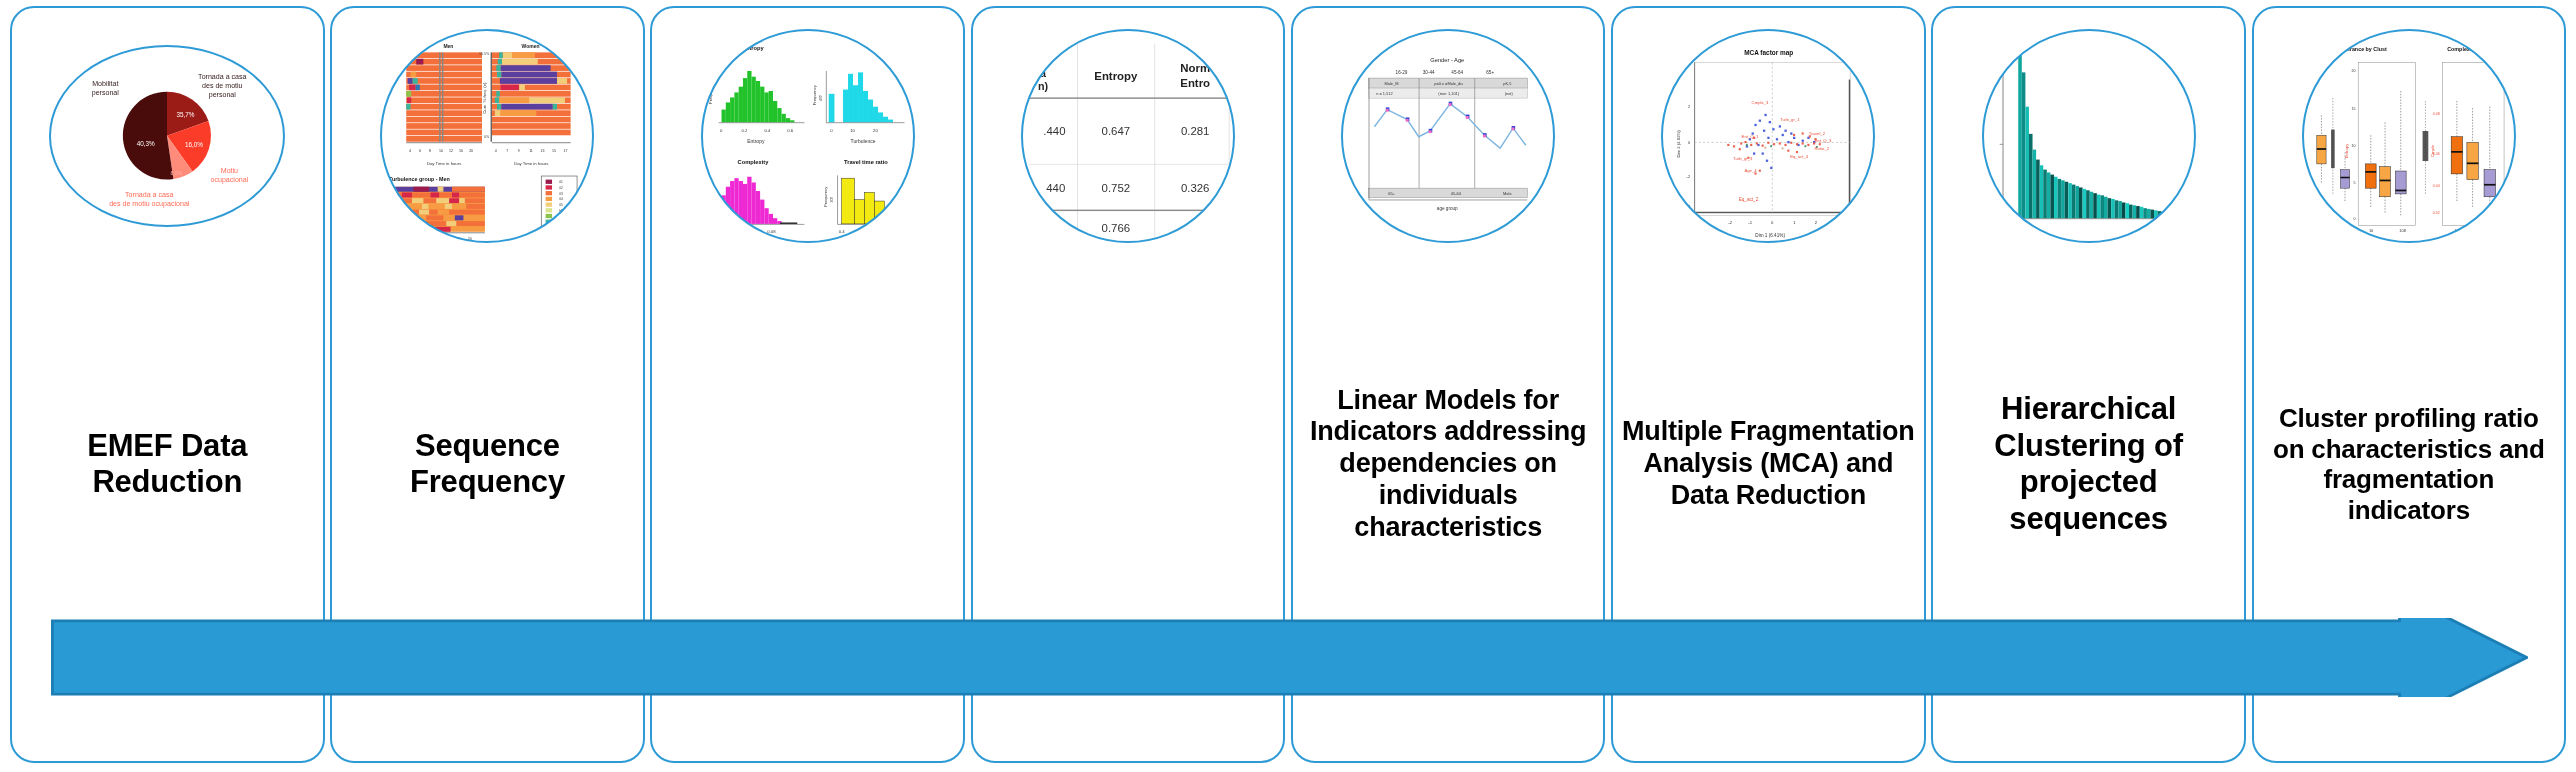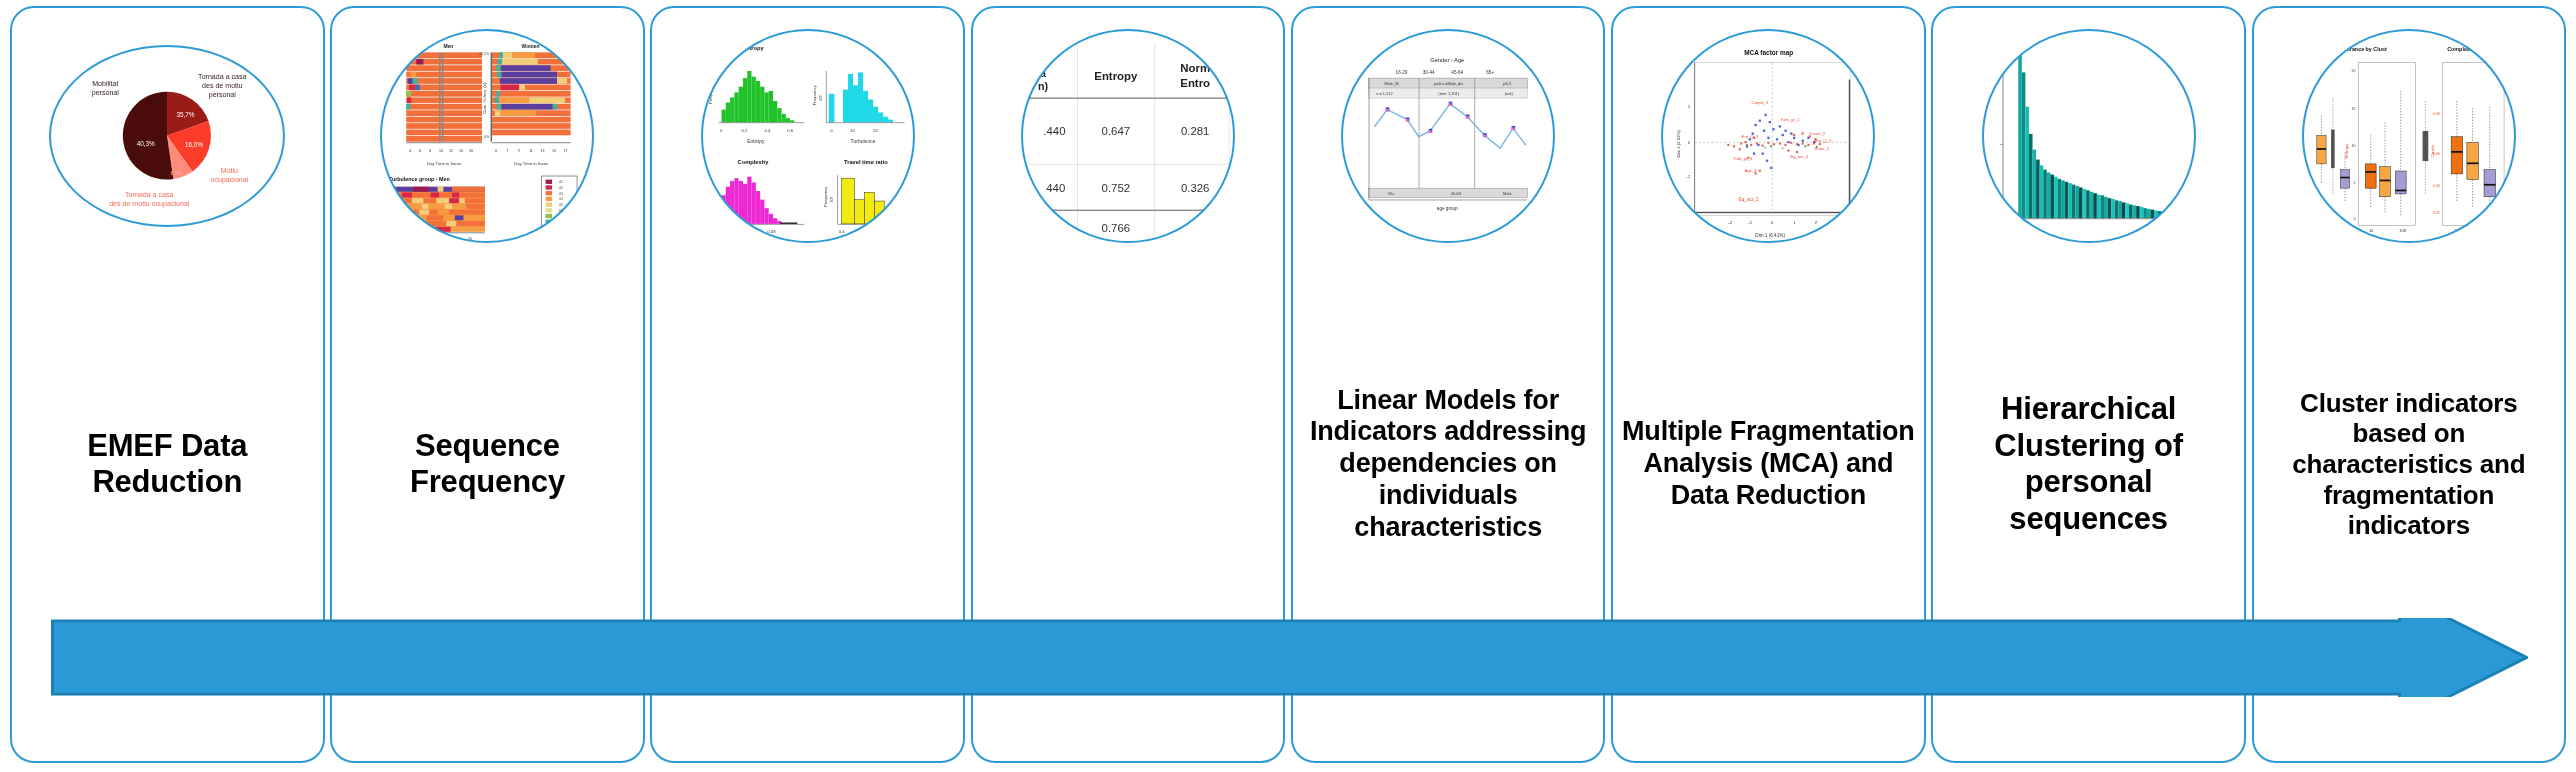--- a/index.html
+++ b/index.html
@@ -651,21 +651,21 @@
               <rect x="265" y="258" width="5" height="6" fill="#0B625D"></rect>
               <rect x="270" y="259" width="5" height="5" fill="#14B2A9"></rect>
               <rect x="275" y="260" width="5" height="4" fill="#074844"></rect>
               <rect x="280" y="261" width="5" height="3" fill="#18CAC0"></rect>
               <rect x="285" y="262" width="5" height="2" fill="#0D8C84"></rect>
             </g>
           </svg>
         </div>
         <div class="thumb-ring"></div>
       </div>
-      <div class="title">Hierarchical Clustering of personal sequences</div>
+      <div class="title">Hierarchical Clustering of projected sequences</div>
     </div>
 
     <div class="card">
       <div class="thumb-wrap">
         <div class="thumb-clip">
           <svg class="fig" viewBox="0 0 298 298">
             <rect x="0" y="0" width="298" height="298" fill="#ffffff"></rect>
             <text x="86" y="30" font-size="7.5" font-weight="bold" fill="#111" font-family="Liberation Sans, sans-serif" text-anchor="middle">Entrance by Clust</text>
             <text x="226" y="30" font-size="7.5" font-weight="bold" fill="#111" font-family="Liberation Sans, sans-serif" text-anchor="middle">Complexity b</text>
 
@@ -730,21 +730,21 @@
             <text x="192" y="120" font-size="5" fill="#E8503A" font-family="Liberation Sans, sans-serif" text-anchor="end">0.08</text>
             <text x="192" y="176" font-size="5" fill="#E8503A" font-family="Liberation Sans, sans-serif" text-anchor="end">0.06</text>
             <text x="192" y="220" font-size="5" fill="#E8503A" font-family="Liberation Sans, sans-serif" text-anchor="end">0.04</text>
             <text x="192" y="258" font-size="5" fill="#E8503A" font-family="Liberation Sans, sans-serif" text-anchor="end">0.02</text>
             <text x="216" y="284" font-size="5.5" fill="#333" font-family="Liberation Sans, sans-serif" text-anchor="middle">10</text>
             <text x="262" y="284" font-size="5.5" fill="#333" font-family="Liberation Sans, sans-serif" text-anchor="middle">108</text>
           </svg>
         </div>
         <div class="thumb-ring"></div>
       </div>
-      <div class="title xs">Cluster indicators based on characteristics and fragmentation indicators</div>
+      <div class="title xs">Cluster profiling ratio on characteristics and fragmentation indicators</div>
     </div>
 
   </div>
 
   <svg class="arrow" viewBox="0 0 3470 110" preserveAspectRatio="none">
     <polygon points="2,4 3290,4 3290,-34 3468,55 3290,144 3290,106 2,106" fill="#2A9AD4" stroke="#1B7FB5" stroke-width="4"></polygon>
   </svg>
 
 </div>
 

